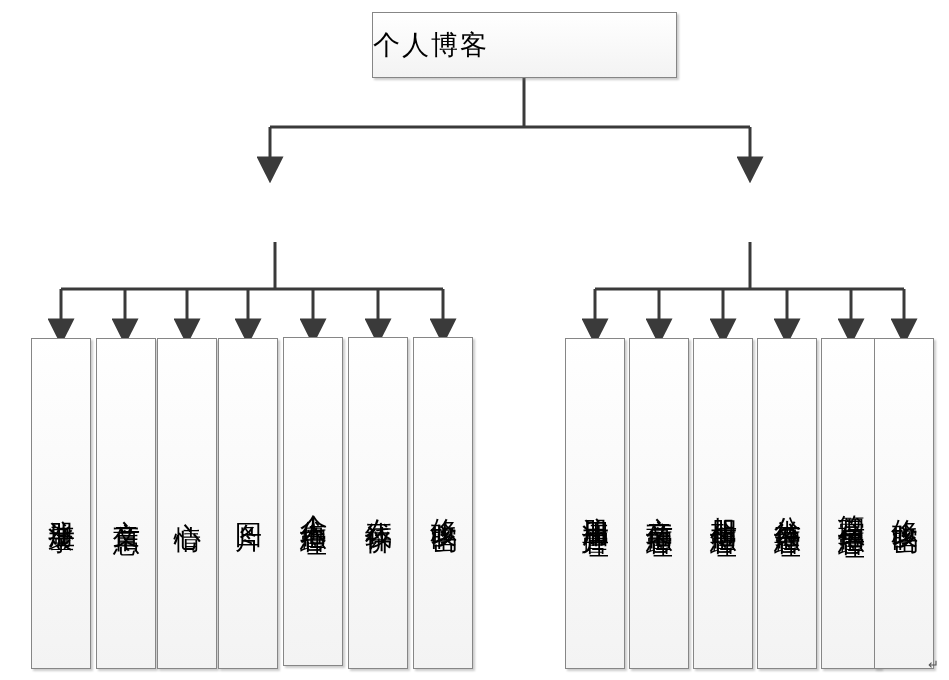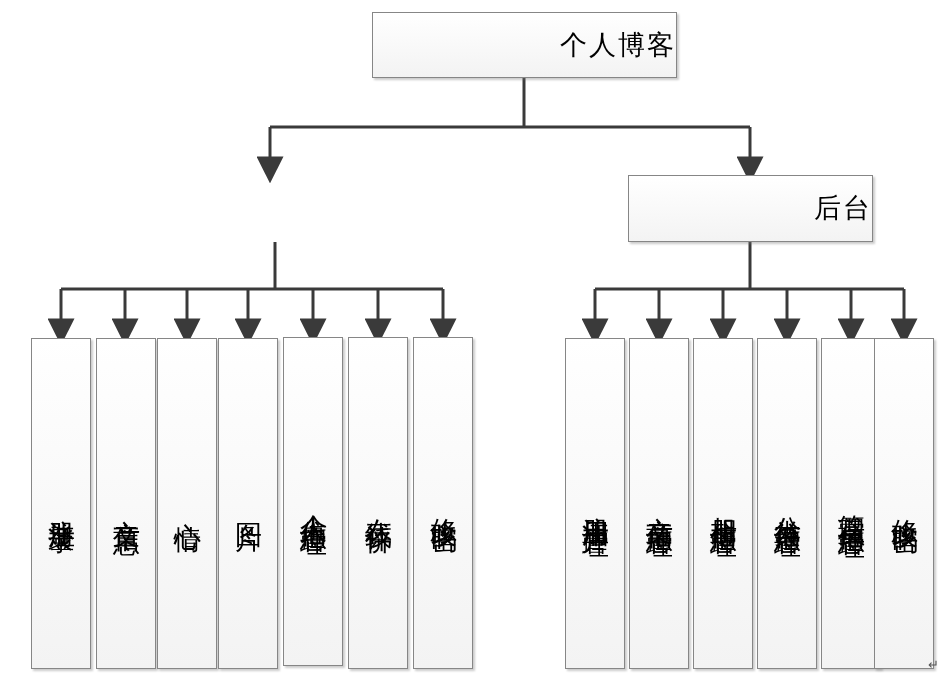--- a/index.html
+++ b/index.html
@@ -37,21 +37,21 @@
   
   .node {
     position: absolute;
     z-index: 2;
     box-sizing: border-box;
     border: 1px solid #868686;
     background: linear-gradient(to bottom, #ffffff 0%, #fdfdfd 45%, #f3f3f3 100%);
     box-shadow: 2px 2px 2px rgba(120,120,120,0.38);
     display: flex;
     align-items: center;
-    justify-content: flex-end;
+    justify-content: flex-start;
   }
 
   .node-label {
     display: block;
     line-height: 1.05;
     white-space: pre;
     text-align: center;
   }
 
   
@@ -121,23 +121,20 @@
       <path d="M787,289 L787,322" marker-end="url(#arrowhead)"></path>
       <path d="M851,289 L851,322" marker-end="url(#arrowhead)"></path>
       <path d="M904,289 L904,322" marker-end="url(#arrowhead)"></path>
     </g>
   </svg>
 
   <div class="node horiz" style="left: 372px; top: 12px; width: 305px; height: 66px; border-color: rgb(134, 134, 134); background: linear-gradient(rgb(255, 255, 255) 0%, rgb(243, 243, 243) 100%); color: rgb(0, 0, 0);">
     <span class="node-label">个人博客</span>
   </div>
 
-  <div class="node horiz" style="left: 628px; top: 175px; width: 245px; height: 67px; border-color: rgb(134, 134, 134); background: linear-gradient(rgb(255, 255, 255) 0%, rgb(243, 243, 243) 100%); color: rgb(0, 0, 0);">
-    <span class="node-label">后台</span>
-  </div>
 
   <div class="node vert" style="left: 31px; top: 338px; width: 60px; height: 331px; border-color: rgb(134, 134, 134); background: linear-gradient(rgb(255, 255, 255) 0%, rgb(243, 243, 243) 100%); color: rgb(0, 0, 0);">
     <span class="node-label">注册登录</span>
   </div>
   <div class="node vert" style="left: 96px; top: 338px; width: 60px; height: 331px; border-color: rgb(134, 134, 134); background: linear-gradient(rgb(255, 255, 255) 0%, rgb(243, 243, 243) 100%); color: rgb(0, 0, 0);">
     <span class="node-label">文章信息</span>
   </div>
   <div class="node vert" style="left: 157px; top: 338px; width: 60px; height: 331px; border-color: rgb(134, 134, 134); background: linear-gradient(rgb(255, 255, 255) 0%, rgb(243, 243, 243) 100%); color: rgb(0, 0, 0);">
     <span class="node-label">心情</span>
   </div>

